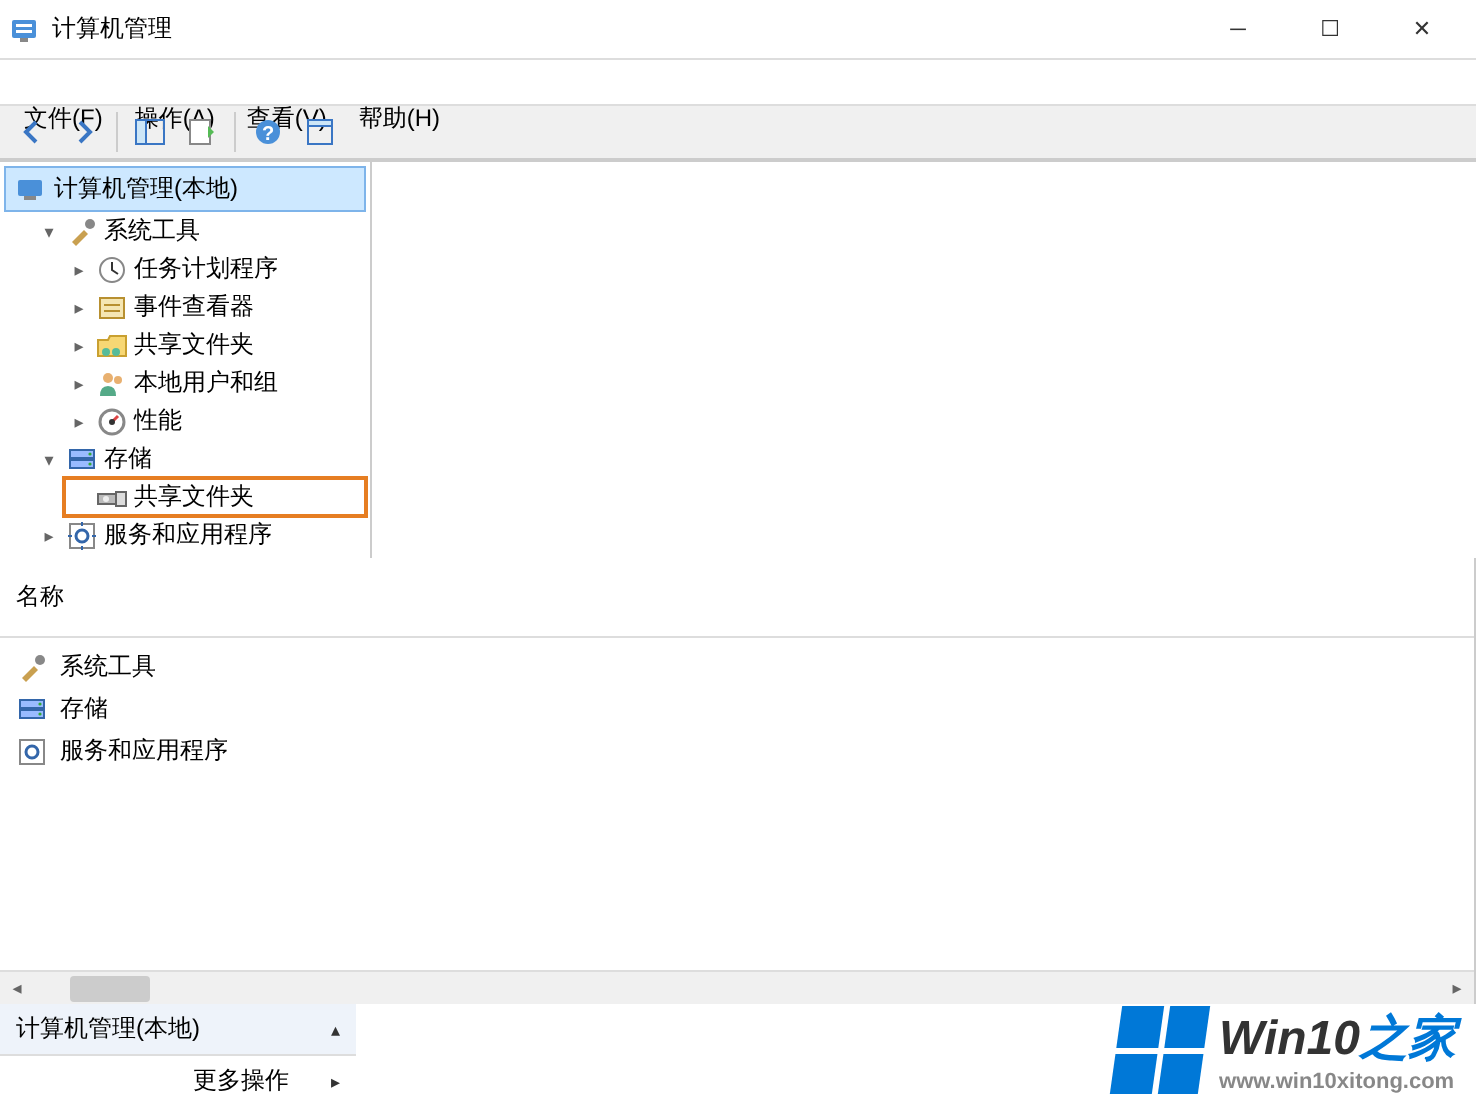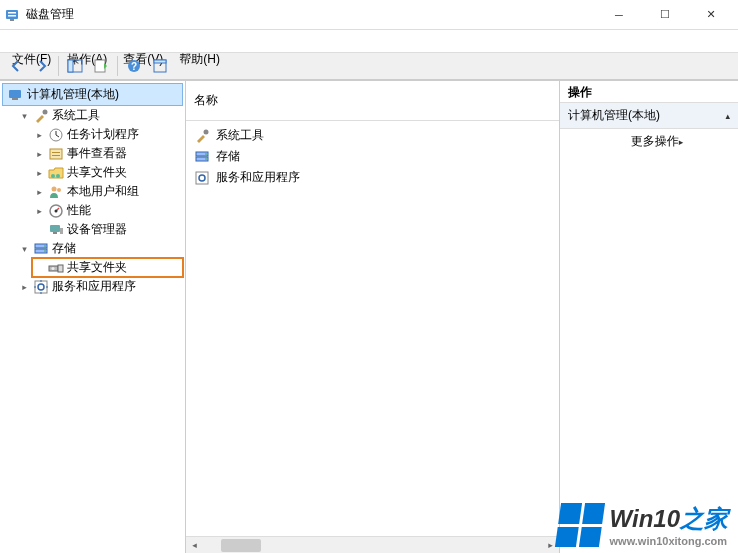--- a/index.html
+++ b/index.html
@@ -59,20 +59,21 @@
   display: flex; align-items: center; justify-content: center;
   border: 1px solid transparent;
   border-radius: 2px;
 }
 .toolbar .sep { width: 1px; height: 20px; background: #ccc; margin: 0 2px; }
 
 .content {
   display: flex;
   height: calc(100% - 80px);
   border-top: 1px solid #ccc;
+  flex-direction: column;
 }
 .tree-pane {
   width: 186px;
   border-right: 1px solid #ccc;
   padding: 2px;
   overflow: auto;
   background: #fff;
 }
 .tree-root-item {
   display: flex; align-items: center;
@@ -156,22 +157,23 @@
   background: #eef3fa;
   border-bottom: 1px solid #ddd;
   display: flex;
   justify-content: space-between;
   align-items: center;
 }
 .actions-subheader .arr { font-size: 9px; color: #333; }
 .actions-item {
   padding: 4px 8px 4px 24px;
   display: flex;
-  justify-content: center;
-  align-items: center;
+  justify-content: flex-end;
+  align-items: center;
+  gap: 21px;
 }
 .actions-item .arr { font-size: 9px; color: #333; }
 
 .watermark {
   position: absolute;
   right: 10px;
   bottom: 6px;
   display: flex;
   align-items: center;
   gap: 8px;
@@ -189,21 +191,21 @@
 
 <div class="titlebar">
   <span class="icon">
     <svg width="16" height="16" viewBox="0 0 16 16">
         <rect x="2" y="3" width="12" height="9" fill="#4a90d9" rx="1"></rect>
         <rect x="4" y="5" width="8" height="1.5" fill="#fff"></rect>
         <rect x="4" y="8" width="8" height="1.5" fill="#fff"></rect>
         <rect x="6" y="12" width="4" height="2" fill="#888"></rect>
       </svg>
   </span>
-  <span class="title">磁盘管理</span>
+  <span class="title">计算机管理</span>
   <div class="winbtns">
     <div class="winbtn">─</div>
     <div class="winbtn">☐</div>
     <div class="winbtn close">✕</div>
   </div>
 </div>
 
 <div class="menubar">
   <div class="menuitem">文件(F)</div>
   <div class="menuitem">操作(A)</div>
@@ -321,31 +323,20 @@
           <span class="expander">▸</span>
           <span class="tree-icon">
             <svg width="16" height="16" viewBox="0 0 16 16">
                 <circle cx="8" cy="8" r="6" fill="none" stroke="#888" stroke-width="1.5"></circle>
                 <path d="M8 8 L11 5" stroke="#d44" stroke-width="1.5"></path>
                 <circle cx="8" cy="8" r="1.5" fill="#333"></circle>
               </svg>
           </span>
           <span>性能</span>
         </div>
-        <div class="tree-item">
-          <span class="expander empty">▸</span>
-          <span class="tree-icon">
-            <svg width="16" height="16" viewBox="0 0 16 16">
-                <rect x="2" y="3" width="10" height="7" fill="#6aa" rx="1"></rect>
-                <rect x="5" y="10" width="4" height="2" fill="#888"></rect>
-                <rect x="12" y="6" width="3" height="6" fill="#aaa"></rect>
-              </svg>
-          </span>
-          <span>设备管理器</span>
-        </div>
       </div>
       <div class="tree-item">
         <span class="expander">▾</span>
         <span class="tree-icon">
           <svg width="16" height="16" viewBox="0 0 16 16">
               <rect x="2" y="3" width="12" height="4" fill="#9bf" stroke="#36a"></rect>
               <rect x="2" y="8" width="12" height="4" fill="#9bf" stroke="#36a"></rect>
               <circle cx="12" cy="5" r="0.8" fill="#3a3"></circle>
               <circle cx="12" cy="10" r="0.8" fill="#3a3"></circle>
             </svg>
@@ -414,21 +405,20 @@
     </div>
     <div class="scrollbar-h">
       <span class="arr">◂</span>
       <div class="thumb"></div>
       <span style="flex:1"></span>
       <span class="arr">▸</span>
     </div>
   </div>
 
   <div class="actions-pane">
-    <div class="actions-header">操作</div>
     <div class="actions-subheader">
       <span>计算机管理(本地)</span>
       <span class="arr">▴</span>
     </div>
     <div class="actions-item">
       <span>更多操作</span>
       <span class="arr">▸</span>
     </div>
   </div>
 

